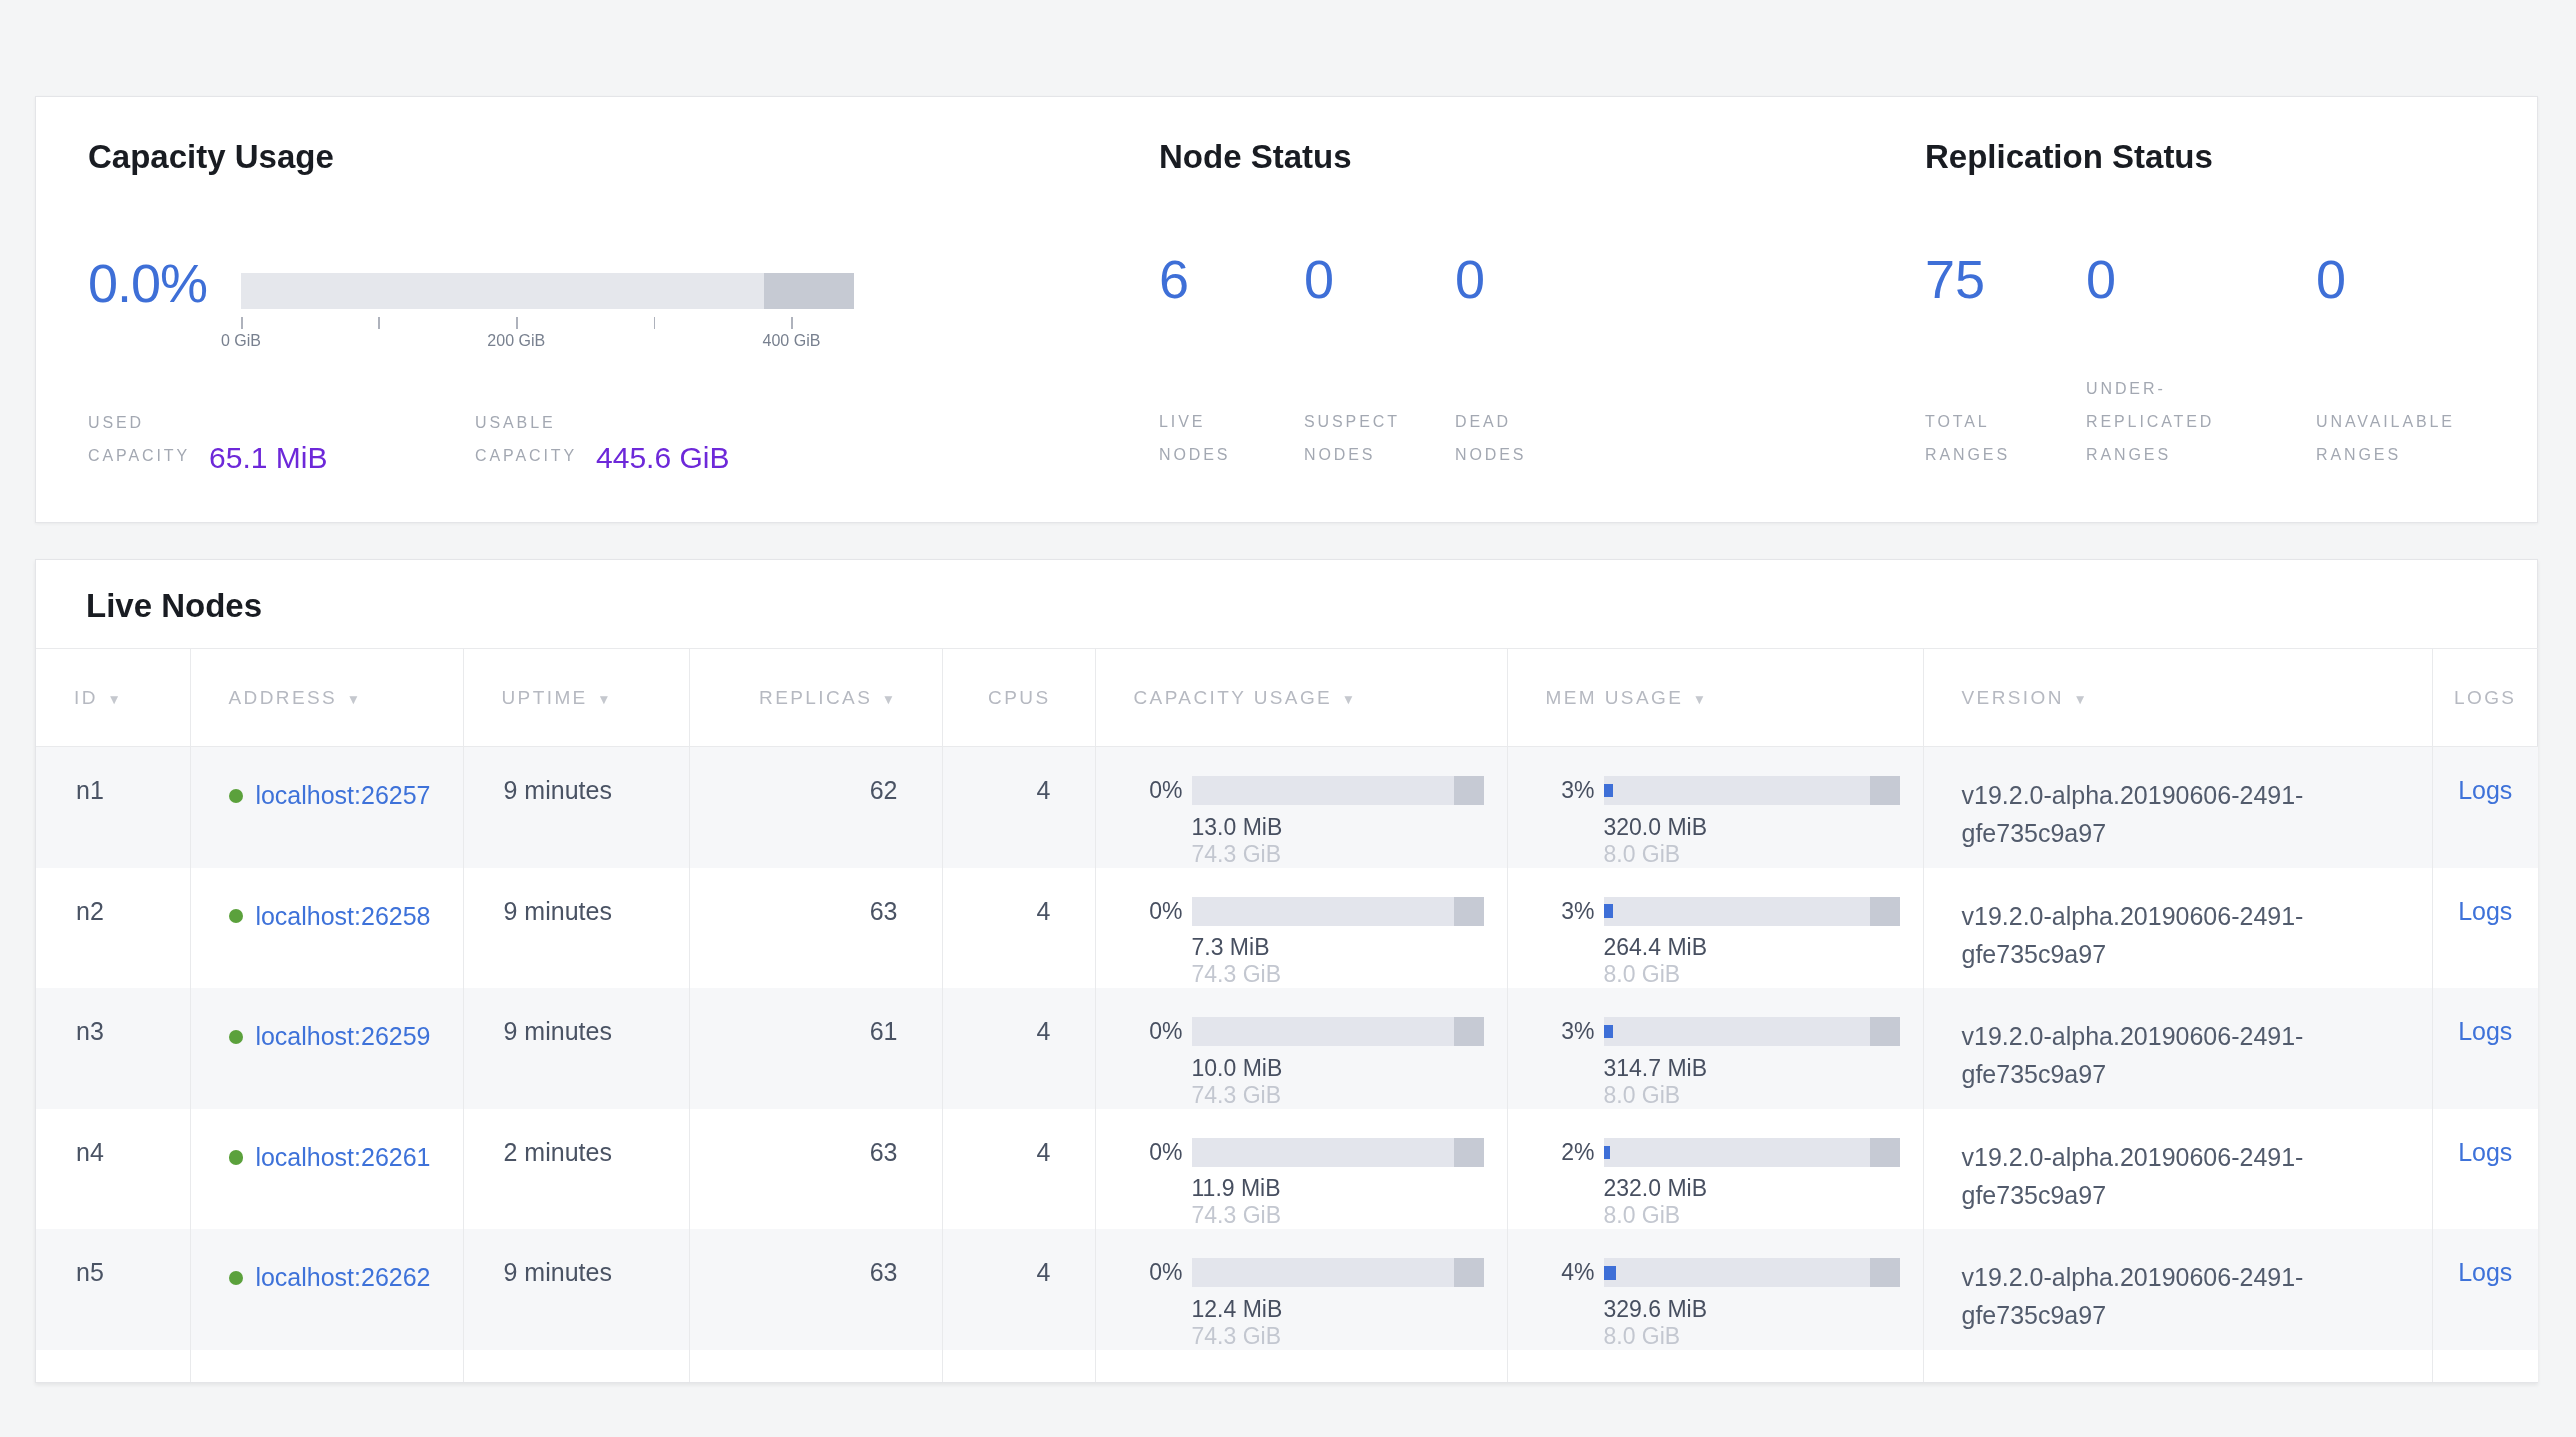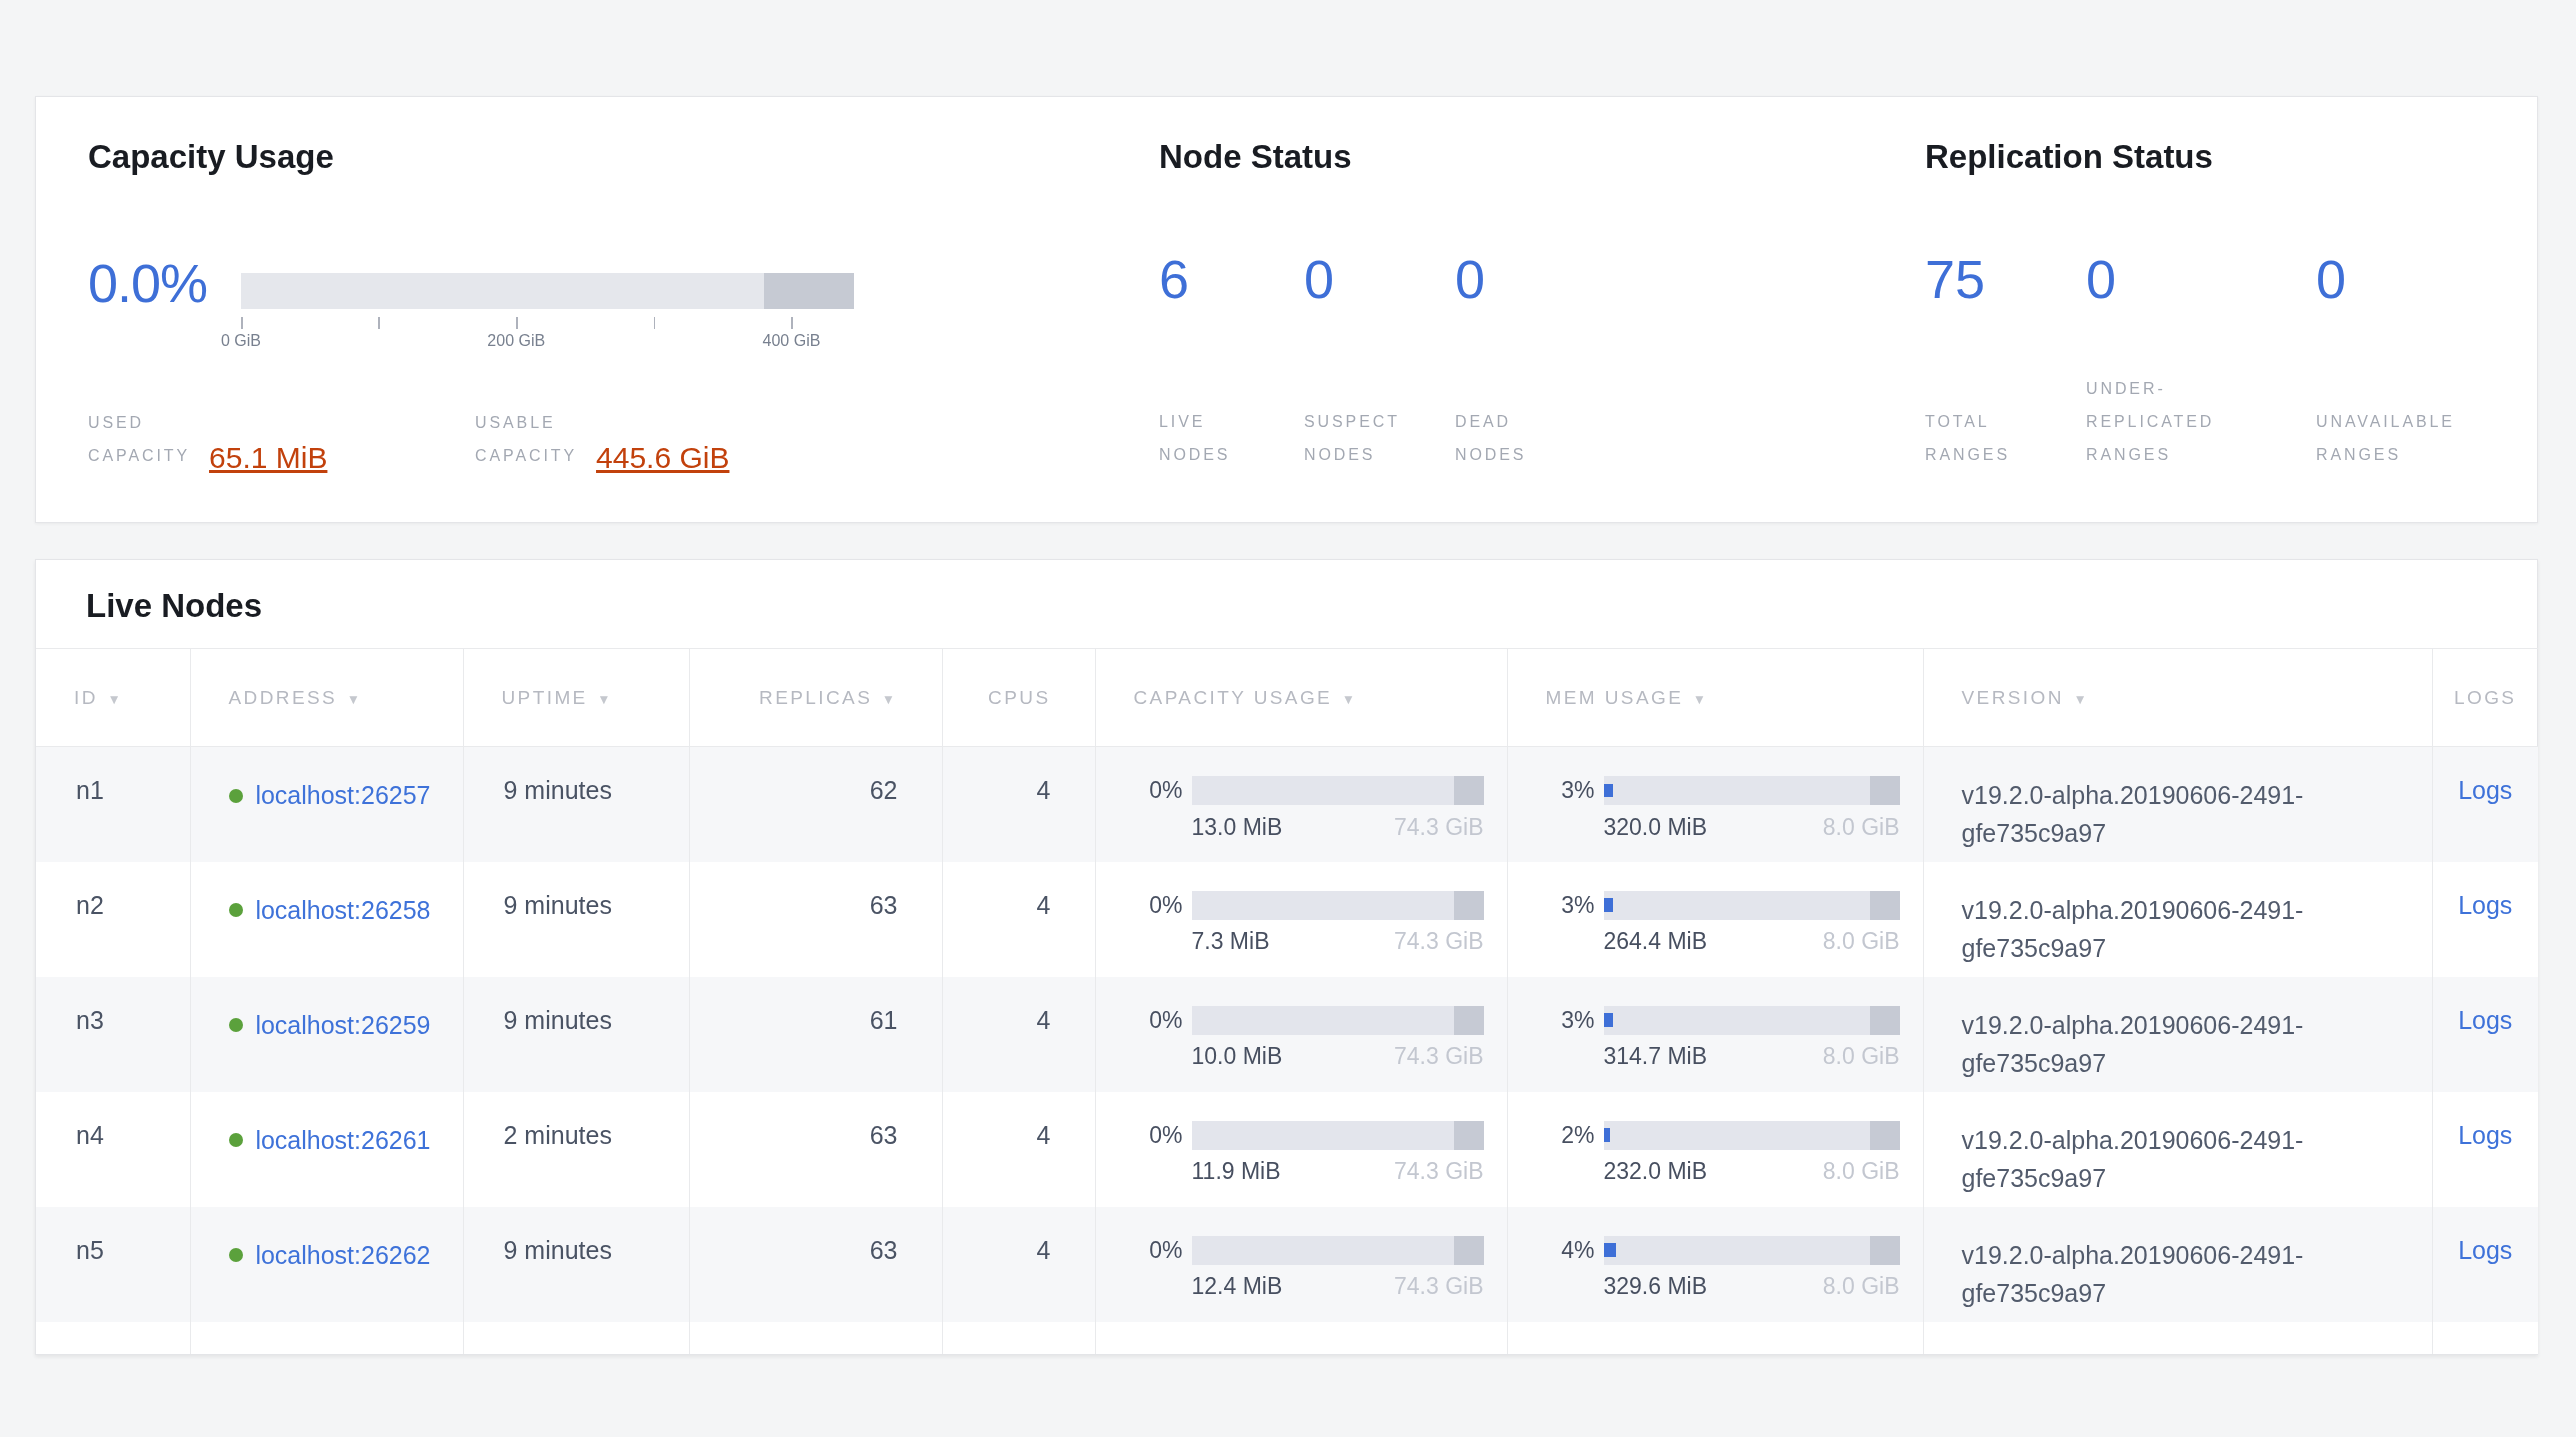--- a/index.html
+++ b/index.html
@@ -27,22 +27,22 @@
   .cap-bar-dark { position:absolute; right:0; top:0; bottom:0; background:#C6CAD3; }
   .cap-ticks { position:relative; height:15.3px; margin-top:5.8px; }
   .cap-tick { position:absolute; top:1.9px; width:1.9px; height:12.5px; background:#AEB2BC; }
   .cap-tick-labels { position:relative; height:29px; margin-top:1.9px; }
   .cap-tick-label { position:absolute; transform:translateX(-50%); font-size:16px;
                     color:#78808F; white-space:nowrap; }
   .cap-stats { display:flex; margin-top:45px; }
   .cap-stat { display:flex; align-items:flex-end; }
   .cap-stat:first-child { width:387px; }
   .stat-label { font-size:16px; letter-spacing:2.9px; color:#A3A8B2; line-height:33px; }
-  .cap-stat .stat-value { font-size:30px; color:#c2410c; margin-left:19px;
-                          position:relative; top:2.9px; white-space:nowrap;text-decoration:underline; }
+  .cap-stat .stat-value { font-size:30px; color:#6d28d9; margin-left:19px;
+                          position:relative; top:2.9px; white-space:nowrap; }
 
   .stat-row { display:flex; margin-top:75px; }
   .stat-col { display:flex; flex-direction:column; height:219px; }
   .sec-nodes .stat-col:nth-child(1) { width:145px; }
   .sec-nodes .stat-col:nth-child(2) { width:151px; }
   .sec-replication .stat-col:nth-child(1) { width:161px; }
   .sec-replication .stat-col:nth-child(2) { width:230px; }
   .stat-num { font-size:54px; font-weight:500; color:#3E6FD7; line-height:1; }
   .stat-col .stat-label { margin-top:auto; }
 
@@ -85,21 +85,21 @@
   td.uptime { padding-left:40px; }
   td.replicas, td.cpus { text-align:right; padding-right:44px; }
   .usage { padding-left:33px; padding-right:23px; }
   .usage-top { display:flex; align-items:center; }
   .usage-pct { width:54px; text-align:right; font-size:23px; color:#474F60;
                flex:none; margin-right:9.6px; }
   .usage-bar { position:relative; height:29px; flex:1; background:#E3E5EC; }
   .usage-dark { position:absolute; right:0; top:0; bottom:0; width:10%; background:#C6CAD4; }
   .usage-fill { position:absolute; left:0; top:27%; height:46%; background:#3E6FD7; }
   .usage-labels { display:flex; justify-content:space-between; margin-left:63px;
-                  margin-top:8.6px; font-size:23px; }
+                  margin-top:8.6px; font-size:23px;flex-direction:column; }
   .usage-used { color:#474F60; }
   .usage-total { color:#C3C7D0; }
   td.version { padding-left:38px; padding-right:67px; color:#525B6C; line-height:38px; }
   td.logs { text-align:center; }
   .logs-link { color:#3E72D9; cursor:pointer; text-decoration:none; }
   tbody tr.partial { height:32px; background:#fff; }
   tbody tr.partial td { padding:0; }
 </style>
 </head>
 <body>

